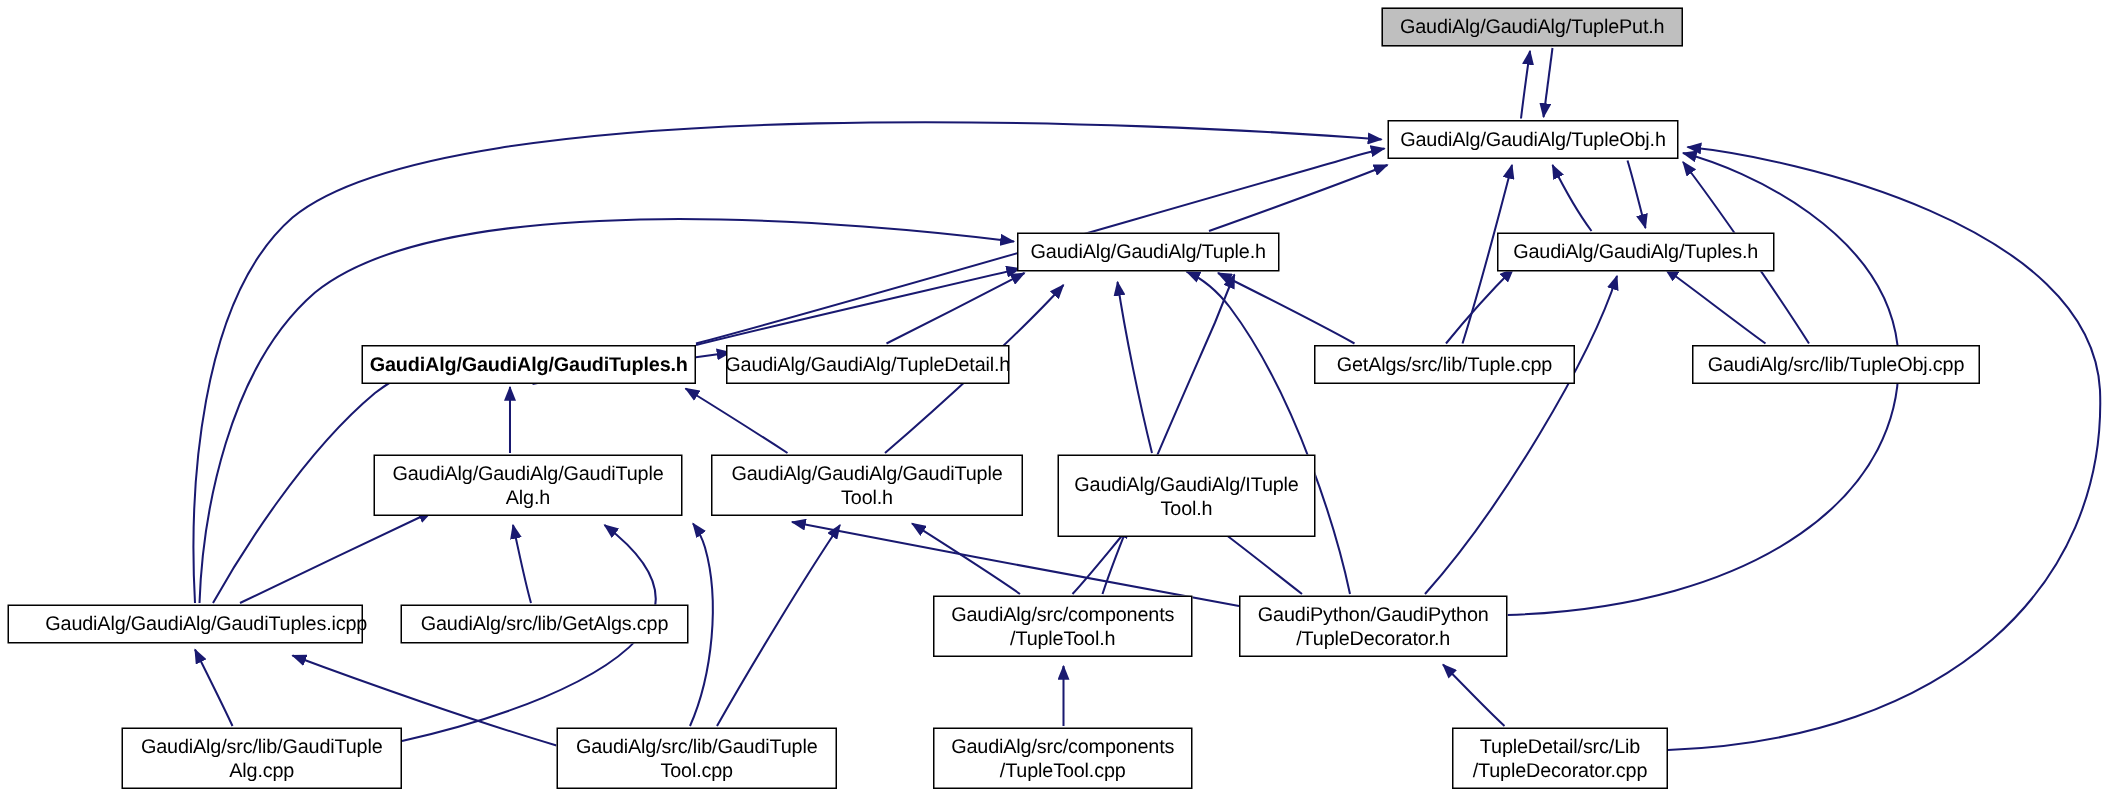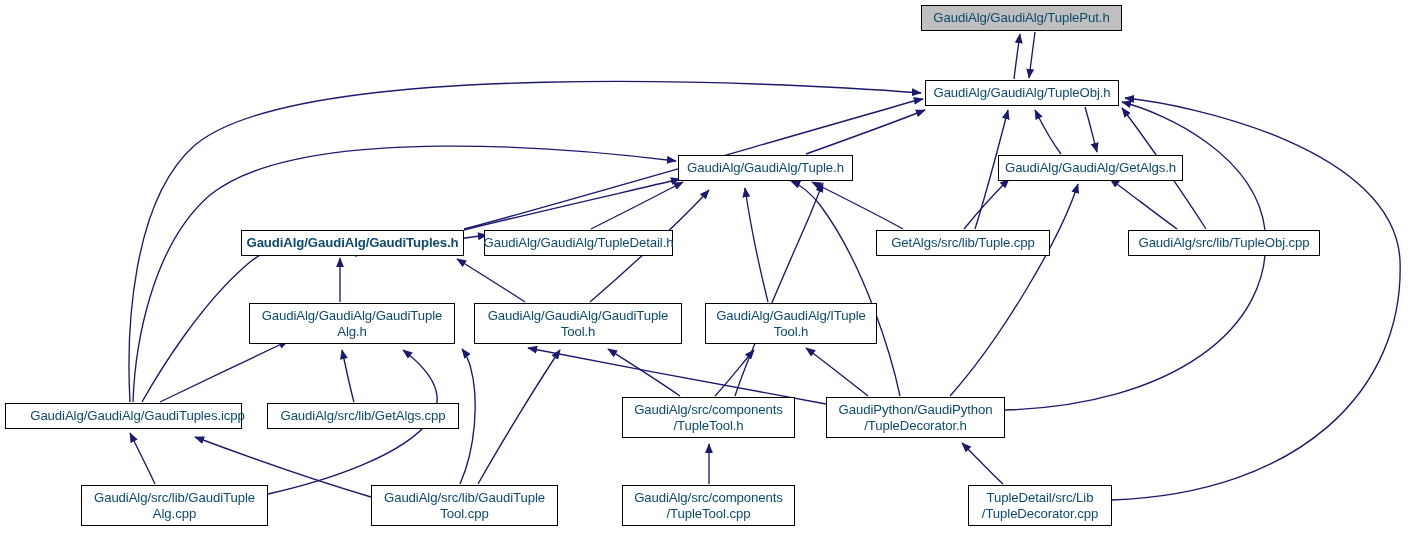--- a/index.html
+++ b/index.html
@@ -22,21 +22,21 @@
     top: 0;
     width: 1415px;
     height: 533px;
     pointer-events: none;
   }
   .node {
     position: absolute;
     box-sizing: border-box;
     border: 1px solid #000000;
     background: #ffffff;
-    color: #0c4a6e;
+    color: #000000;
     font-size: 13.2px;
     line-height: 15.5px;
     text-align: center;
     display: flex;
     align-items: center;
     justify-content: center;
     white-space: pre-line;
     letter-spacing: -0.1px;
   }
   .node.highlight {
@@ -137,30 +137,30 @@
       <path d="M709,484 C709,472 709,458 709,444"></path>
 
       <path d="M1003,484 C990,472 975,456 962,443"></path>
     </g>
   </svg>
 
   <div id="node-layer">
       <div class="node highlight" style="left: 921px; top: 5px; width: 201px; height: 26px;"><span class="node-label">GaudiAlg/GaudiAlg/TuplePut.h</span></div>
       <div class="node" style="left: 925px; top: 80px; width: 194px; height: 26px;"><span class="node-label">GaudiAlg/GaudiAlg/TupleObj.h</span></div>
       <div class="node" style="left: 678px; top: 155px; width: 175px; height: 26px;"><span class="node-label">GaudiAlg/GaudiAlg/Tuple.h</span></div>
-      <div class="node" style="left: 998px; top: 155px; width: 185px; height: 26px;"><span class="node-label">GaudiAlg/GaudiAlg/GetAlgs.h</span></div>
+      <div class="node" style="left: 998px; top: 155px; width: 185px; height: 26px;"><span class="node-label">GaudiAlg/GaudiAlg/Tuples.h</span></div>
       <div class="node" style="left: 241px; top: 230px; width: 223px; height: 26px; font-weight: bold;"><span class="node-label">GaudiAlg/GaudiAlg/GaudiTuples.h</span></div>
       <div class="node" style="left: 484px; top: 230px; width: 189px; height: 26px;"><span class="node-label">GaudiAlg/GaudiAlg/TupleDetail.h</span></div>
       <div class="node" style="left: 876px; top: 230px; width: 174px; height: 26px;"><span class="node-label">GetAlgs/src/lib/Tuple.cpp</span></div>
       <div class="node" style="left: 1128px; top: 230px; width: 192px; height: 26px;"><span class="node-label">GaudiAlg/src/lib/TupleObj.cpp</span></div>
       <div class="node" style="left: 249px; top: 303px; width: 206px; height: 41px;"><span class="node-label">GaudiAlg/GaudiAlg/GaudiTuple
 Alg.h</span></div>
       <div class="node" style="left: 474px; top: 303px; width: 208px; height: 41px;"><span class="node-label">GaudiAlg/GaudiAlg/GaudiTuple
 Tool.h</span></div>
-      <div class="node" style="left: 705px; top: 303px; width: 172px; height: 41px;"><span class="node-label">GaudiAlg/GaudiAlg/ITuple
+      <div class="node" style="left: 705px; top: 303px; width: 172px; height: 55px;"><span class="node-label">GaudiAlg/GaudiAlg/ITuple
 Tool.h</span></div>
       <div class="node" style="left: 5px; top: 403px; width: 237px; height: 26px; padding-left: 28px;"><span class="node-label">GaudiAlg/GaudiAlg/GaudiTuples.icpp</span></div>
       <div class="node" style="left: 267px; top: 403px; width: 192px; height: 26px;"><span class="node-label">GaudiAlg/src/lib/GetAlgs.cpp</span></div>
       <div class="node" style="left: 622px; top: 397px; width: 173px; height: 41px;"><span class="node-label">GaudiAlg/src/components
 /TupleTool.h</span></div>
       <div class="node" style="left: 826px; top: 397px; width: 179px; height: 41px;"><span class="node-label">GaudiPython/GaudiPython
 /TupleDecorator.h</span></div>
       <div class="node" style="left: 81px; top: 485px; width: 187px; height: 41px;"><span class="node-label">GaudiAlg/src/lib/GaudiTuple
 Alg.cpp</span></div>
       <div class="node" style="left: 371px; top: 485px; width: 187px; height: 41px;"><span class="node-label">GaudiAlg/src/lib/GaudiTuple

